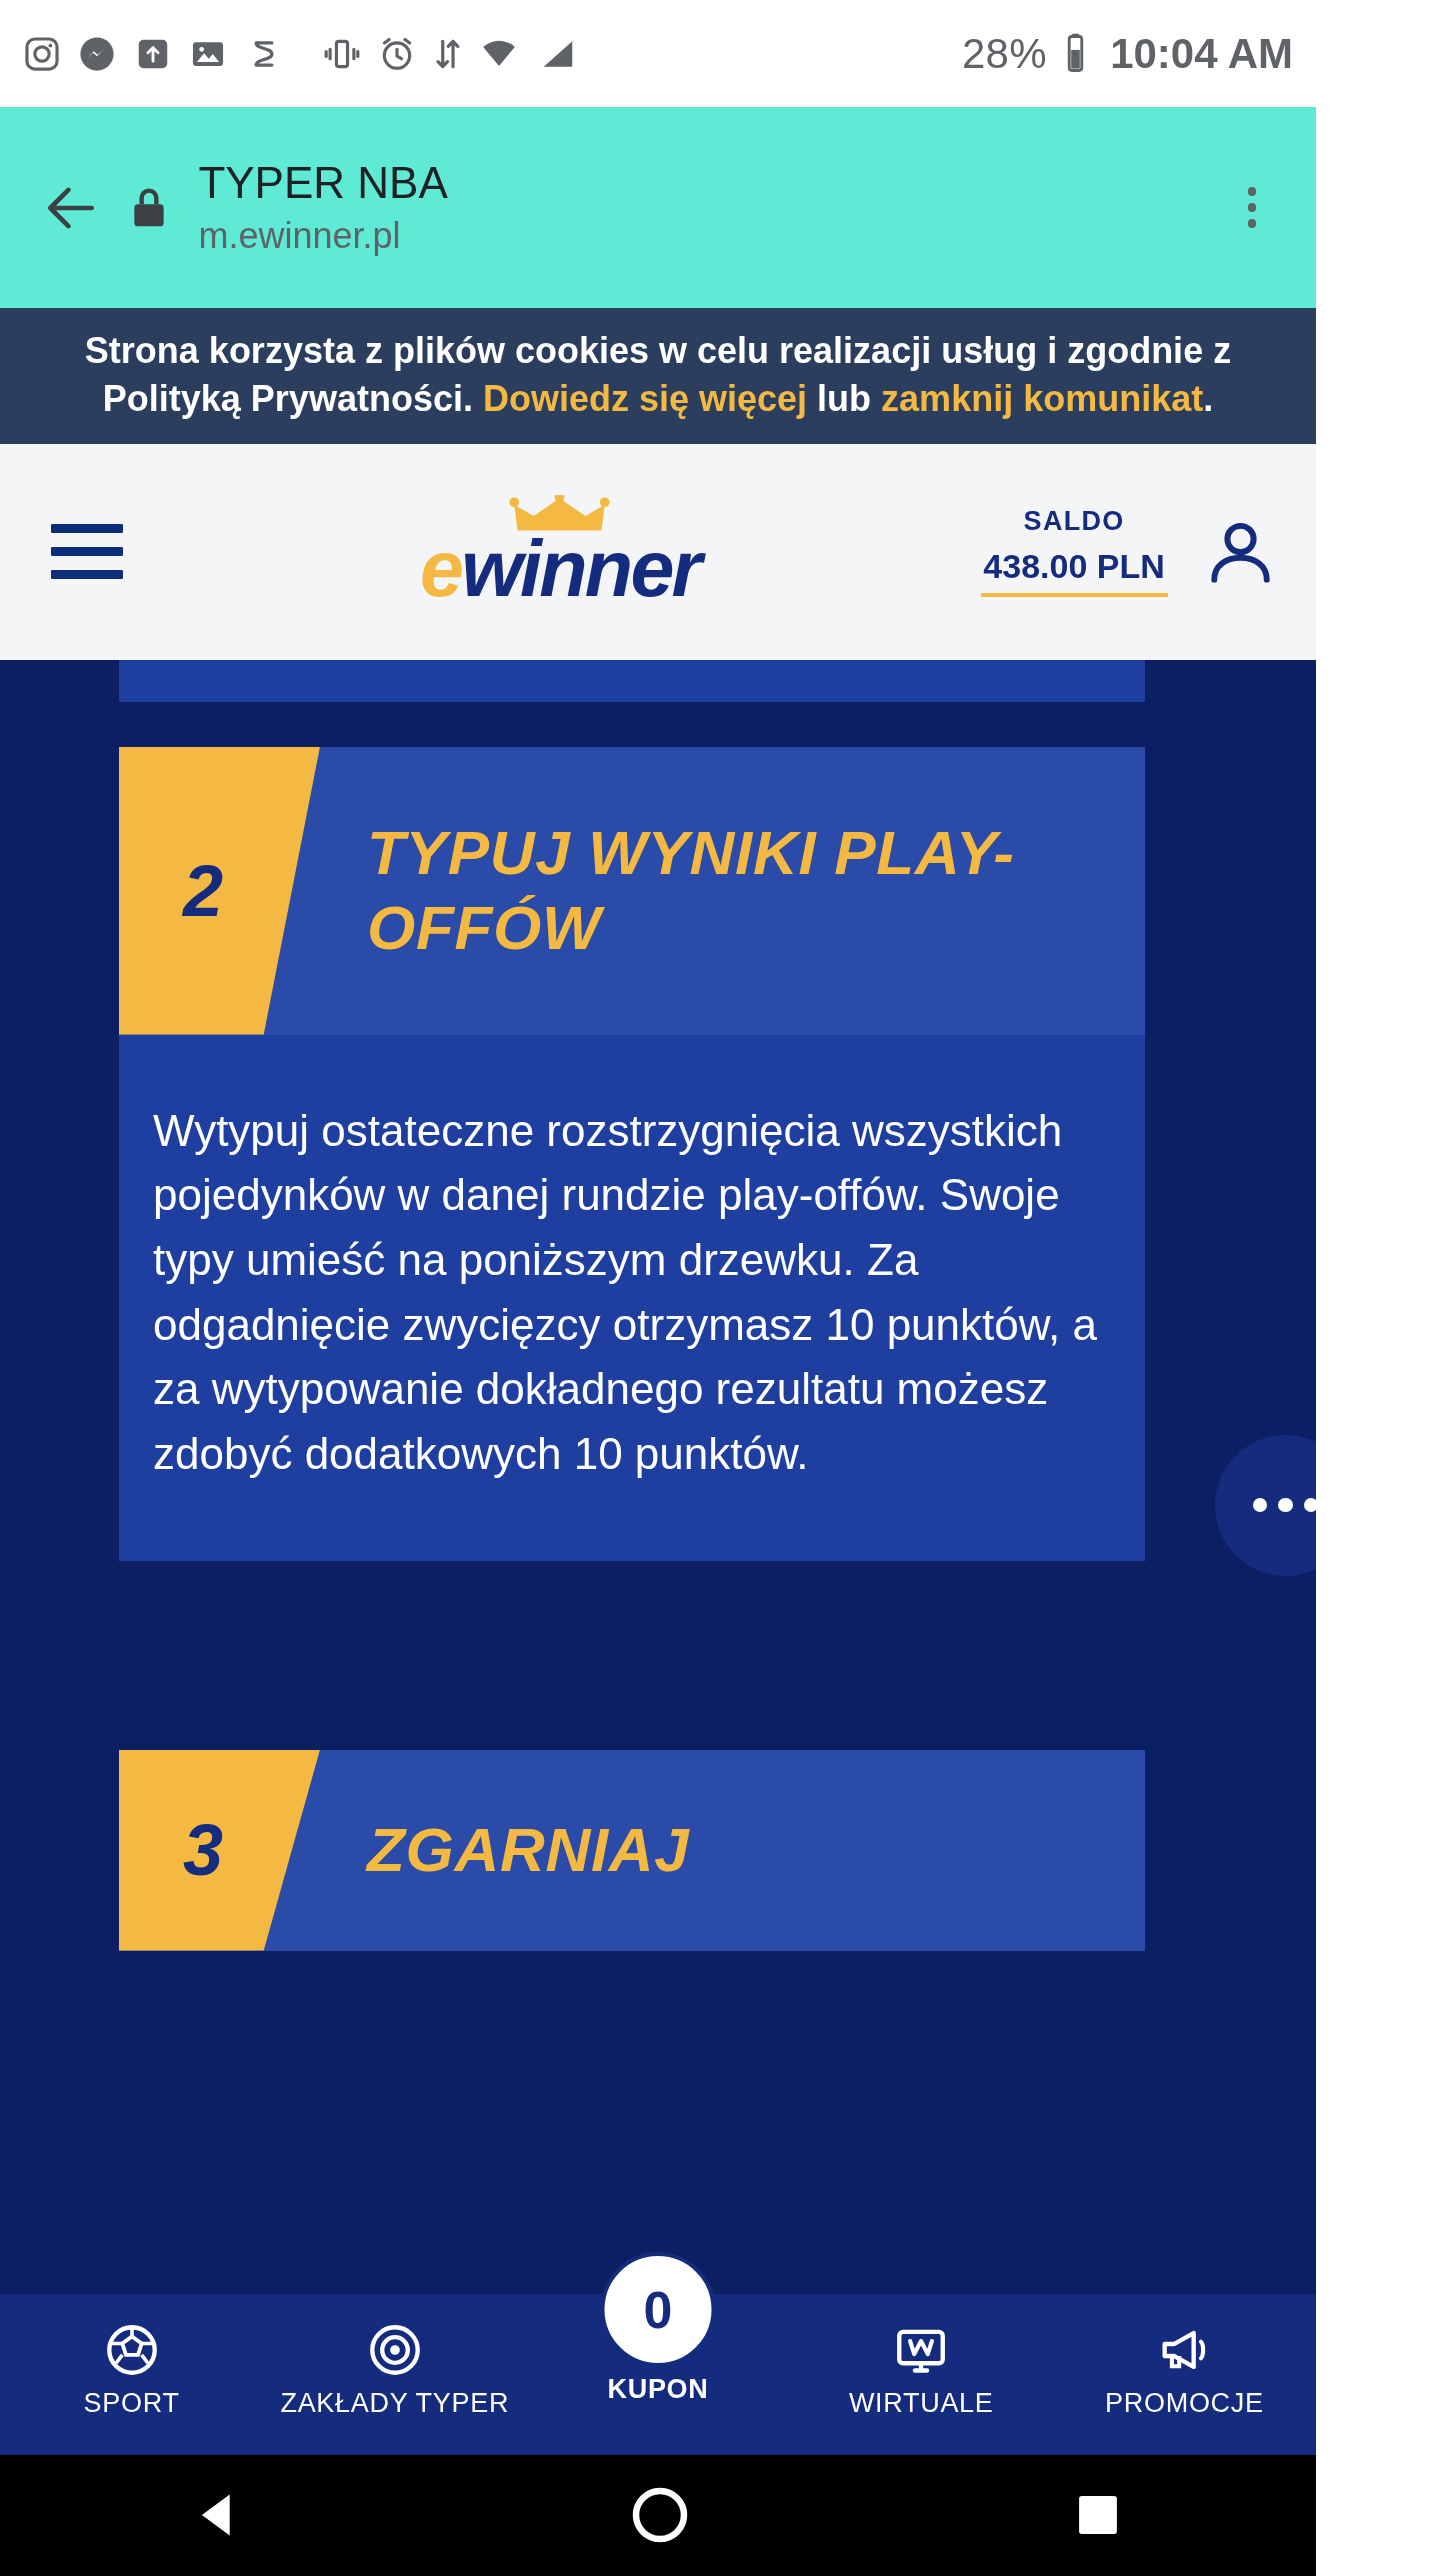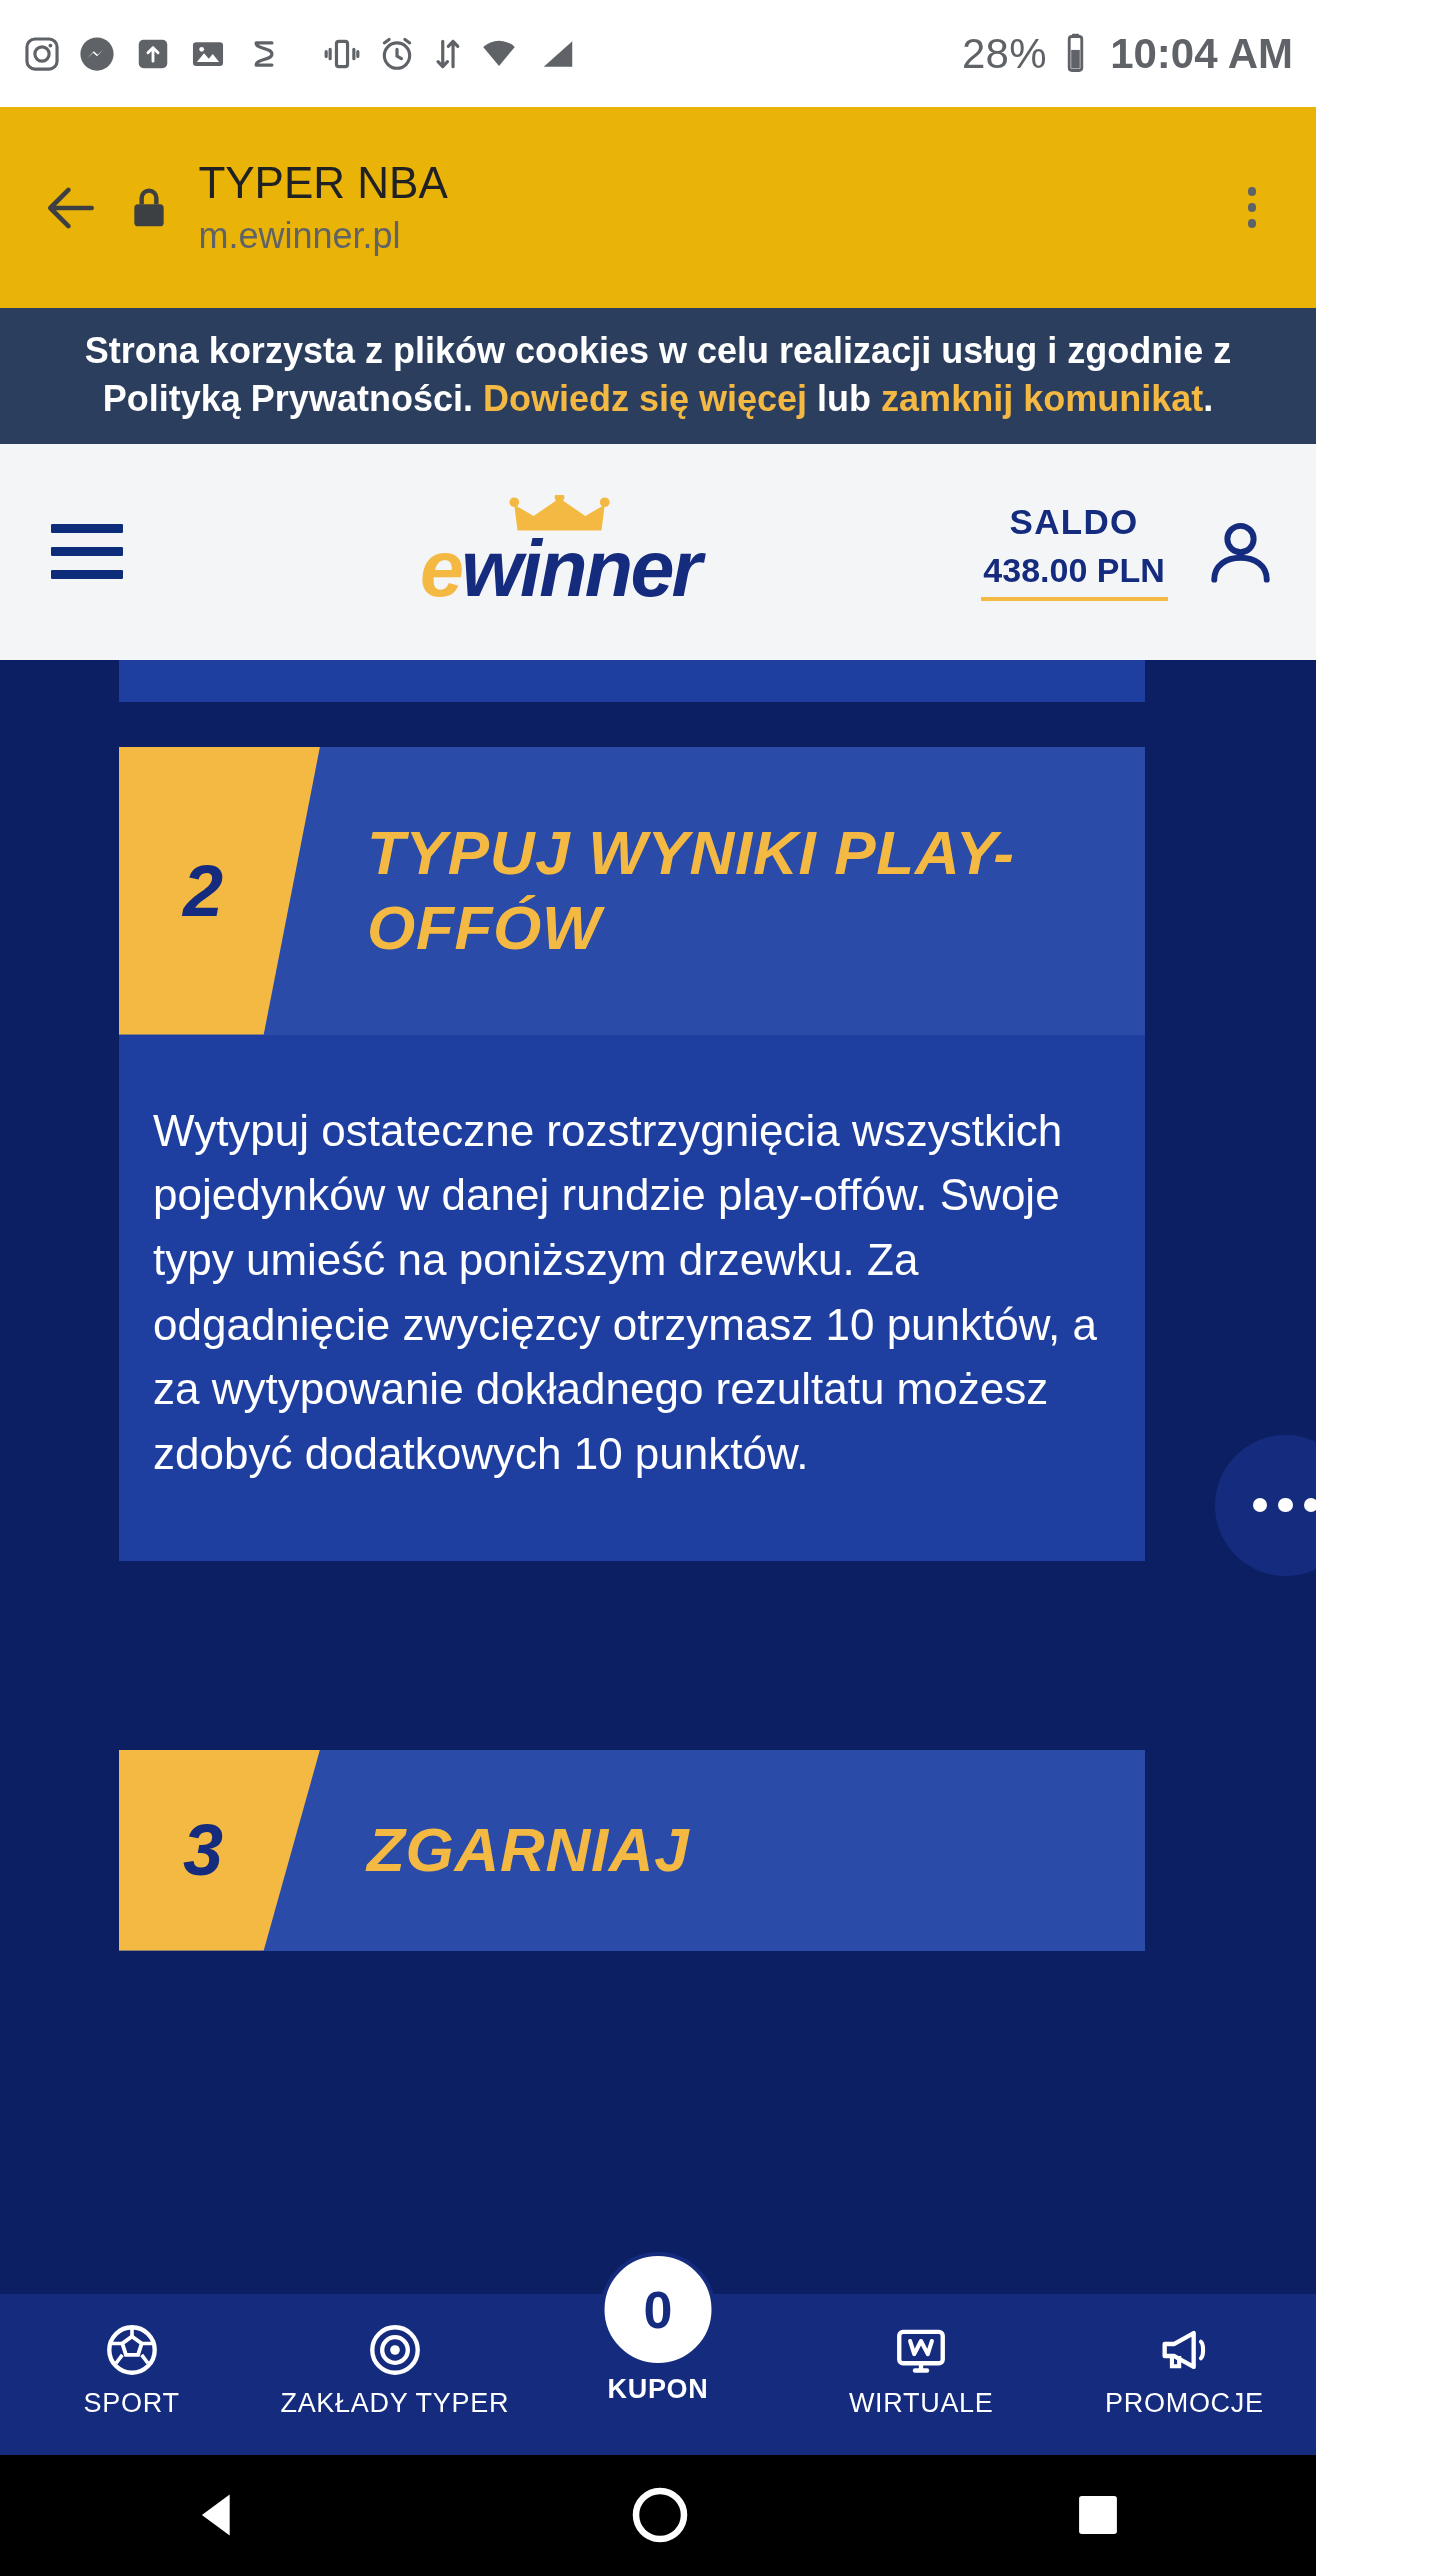--- a/index.html
+++ b/index.html
@@ -49,21 +49,21 @@
   .clock-text {
     font-size: 42px;
     color: #5f6368;
     font-weight: 700;
     margin-left: 6.7px;
   }
 
   
   .browser-bar {
     height: 201px;
-    background: #eab308;
+    background: #5eead4;
     display: flex;
     align-items: center;
     padding: 0 27px 0 34px;
     flex: 0 0 auto;
   }
   .back-btn { width: 74px; display: flex; align-items: center; justify-content: center; }
   .lock-wrap { width: 81px; display: flex; align-items: center; justify-content: center; }
   .url-block { display: flex; flex-direction: column; justify-content: center; margin-left: 9.4px; }
   .page-title {
     font-size: 44px;
@@ -112,21 +112,21 @@
     font-size: 79px;
     font-weight: 700;
     font-style: italic;
     color: #152c7e;
     letter-spacing: -2.7px;
     line-height: 1;
   }
   .logo-text .e { color: #f4b942; }
 
   .saldo-block { display: flex; flex-direction: column; align-items: center; margin-right: 29.5px; }
-  .saldo-label { font-size: 35px; color: #152c7e; font-weight: 700; letter-spacing: 1.3px; }
+  .saldo-label { font-size: 27px; color: #152c7e; font-weight: 700; letter-spacing: 1.3px; }
   .saldo-value {
     font-size: 34px;
     color: #152c7e;
     font-weight: 700;
     border-bottom: 4px solid #f4b942;
     padding: 5.4px 2.7px 6.7px;
     margin-top: 4px;
   }
   .user-icon { width: 87px; display: flex; align-items: center; justify-content: center; }
 

